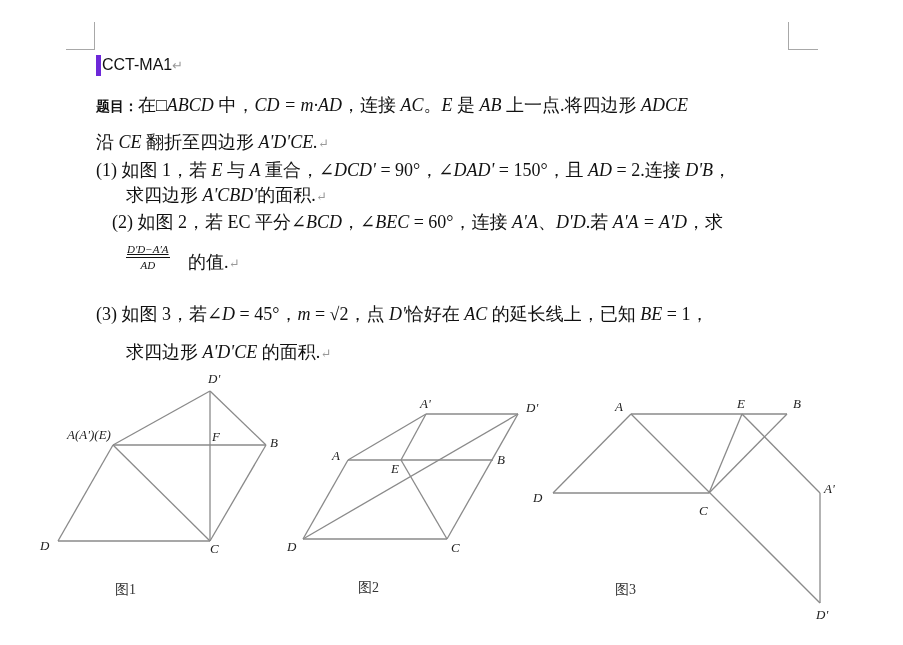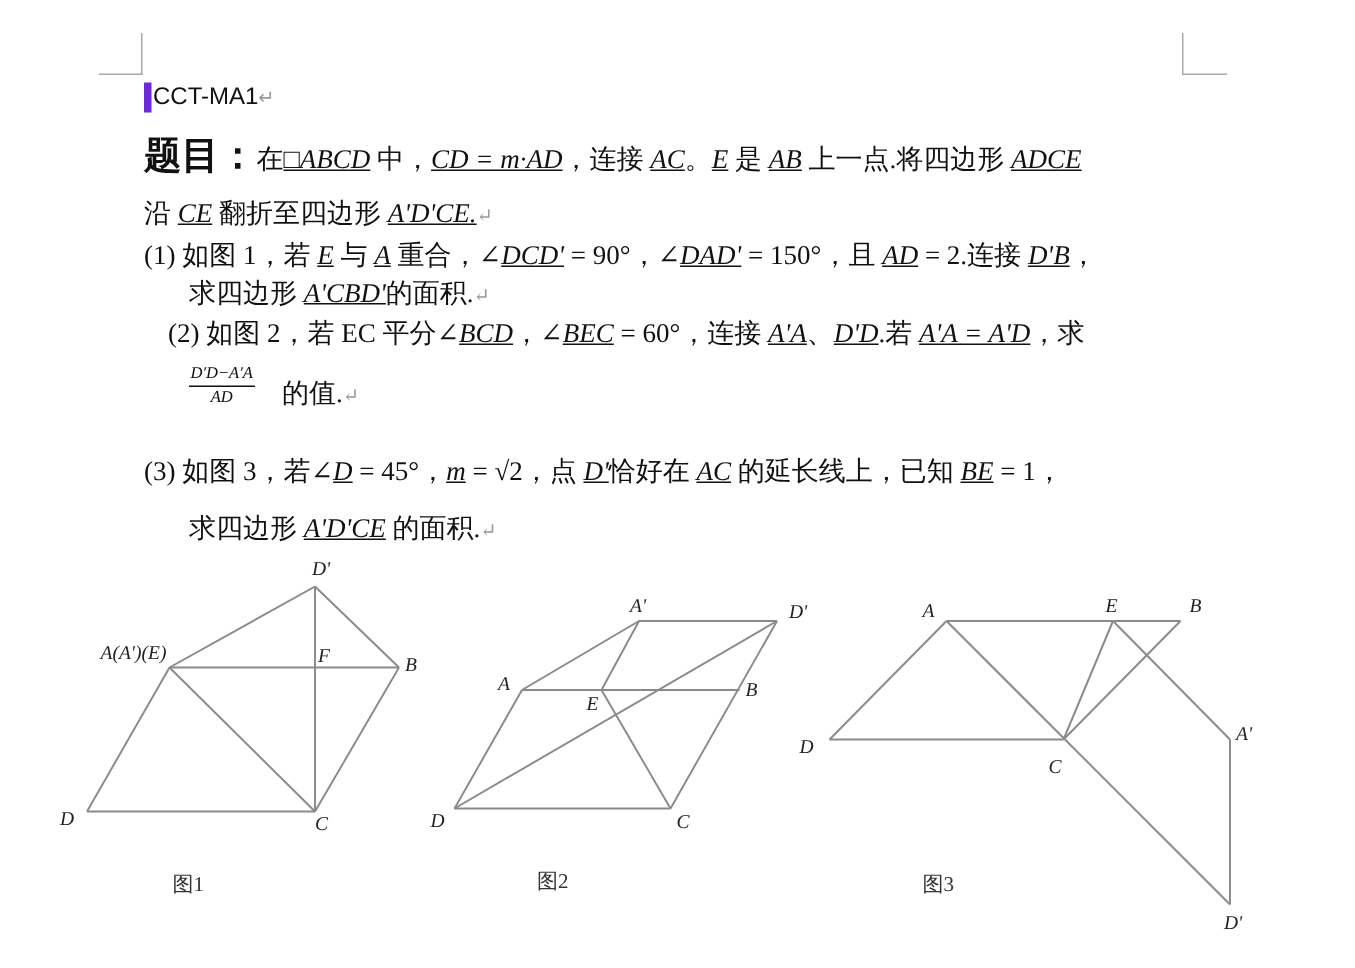--- a/index.html
+++ b/index.html
@@ -5,24 +5,24 @@
   html, body { margin:0; padding:0; background:#ffffff; }
   body { width:903px; height:645px; position:relative; overflow:hidden;
          font-family:"Liberation Serif","DejaVu Serif",serif; color:#111; }
   .corner { position:absolute; border-color:#a8a8a8; border-style:solid; border-width:0; }
   .corner-tl { left:66px; top:22px; width:28px; height:27px; border-right-width:1px; border-bottom-width:1px; }
   .corner-tr { left:788px; top:22px; width:29px; height:27px; border-left-width:1px; border-bottom-width:1px; }
   .header-line { position:absolute; left:96px; top:55px; font-family:"Liberation Sans","DejaVu Sans",sans-serif;
                  font-size:16px; color:#111; border-left:5px solid #6d28d9; padding-left:1px; line-height:20px; }
   .para-mark { color:#999; font-size:13px; }
   .line { position:absolute; font-size:18px; line-height:22px; white-space:nowrap; }
-  .i { font-style:italic;text-decoration:underline; }
-  .b { font-weight:bold; font-size:25px; }
+  .i { font-style:italic; }
+  .b { font-weight:bold; font-size:14px; }
   .frac { position:absolute; left:126px; top:243px; font-size:11px; font-style:italic; text-align:center; }
-  .frac .num { border-bottom:1px solid #111; padding:0 1px 1px 1px; line-height:13px; }
+  .frac .num { border-bottom:1px solid #111; padding:0 1px 1px 1px; line-height:13px;text-decoration:underline; }
   .frac .den { line-height:14px; }
   .frac-after { position:absolute; left:188px; top:251px; font-size:18px; line-height:22px; }
   svg { position:absolute; left:0; top:0; }
   .pt { font-family:"Liberation Serif",serif; font-style:italic; font-size:13px; fill:#222; }
   .cap { font-family:"Liberation Serif",serif; font-size:14px; fill:#333; }
 </style>
 </head>
 <body>
 
 <div class="corner corner-tl"></div>

